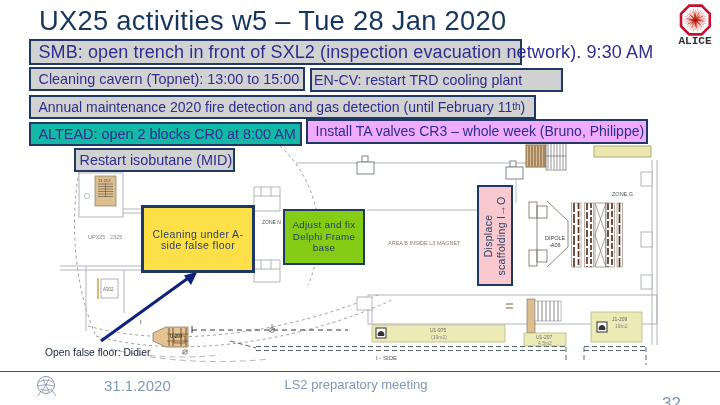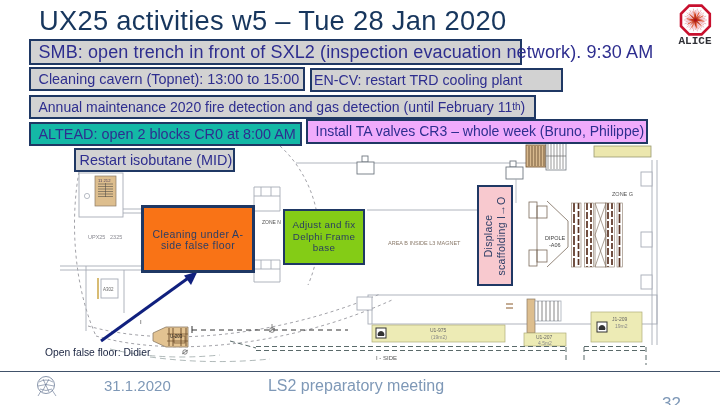--- a/index.html
+++ b/index.html
@@ -356,36 +356,36 @@
   <div class="rowbox" style="left:310px;top:67.5px;width:253px;height:24px;font-size:14.2px;padding-left:2px;">EN-CV: restart TRD cooling plant</div>
 
   <div class="rowbox" style="left:28.5px;top:94.5px;width:507px;height:24.5px;font-size:14px;">Annual maintenance 2020 fire detection and gas detection (until February 11<span style="font-size:10px;vertical-align:4px;">th</span>)</div>
 
   <div class="rowbox" style="left:28.5px;top:121.5px;width:273px;height:24.5px;background:#14b8a6;font-size:14.4px;">ALTEAD: open 2 blocks CR0 at 8:00 AM</div>
 
   <div class="rowbox" style="left:305.5px;top:119px;width:342px;height:24.5px;background:#f0abfc;font-size:14px;">Install TA valves CR3 – whole week (Bruno, Philippe)</div>
 
   <div class="rowbox" style="left:34.5px;top:148px;width:161px;height:23.5px;font-size:14.4px;padding-left:4px;margin-left:39px;">Restart isobutane (MID)</div>
 
-  <div class="abs" style="left:141px;top:205px;width:114px;height:68px;border:3px solid #1F3864;background:#f97316;box-sizing:border-box;color:#2C3E66;font-size:10.5px;line-height:11px;letter-spacing:0.4px;text-align:center;padding-top:2px;display:flex;align-items:center;justify-content:center;">Cleaning under A-<br>side false floor</div>
+  <div class="abs" style="left:141px;top:205px;width:114px;height:68px;border:3px solid #1F3864;background:#fde047;box-sizing:border-box;color:#2C3E66;font-size:10.5px;line-height:11px;letter-spacing:0.4px;text-align:center;padding-top:2px;display:flex;align-items:center;justify-content:center;">Cleaning under A-<br>side false floor</div>
 
   <div class="abs" style="left:283px;top:208.5px;width:82px;height:56px;border:2.5px solid #1F3864;background:#84cc16;box-sizing:border-box;color:#2A3D60;font-size:9.8px;line-height:11.5px;letter-spacing:0.3px;text-align:center;display:flex;align-items:center;justify-content:center;">Adjust and fix<br>Delphi Frame<br>base</div>
 
   <div class="abs" style="left:476.5px;top:185px;width:36.5px;height:101px;border:2.5px solid #1F3864;background:#F8C9CF;box-sizing:border-box;display:flex;align-items:center;justify-content:center;">
     <div style="transform:rotate(-90deg);color:#2C3E66;font-size:10.5px;line-height:13px;letter-spacing:0.3px;text-align:center;white-space:nowrap;">Displace<br>scaffolding I→O</div>
   </div>
 
   <div class="abs" style="left:45px;top:347px;font-size:10.3px;color:#1a2440;">Open false floor: Didier</div>
 
   <div class="abs" style="left:0;top:370.9px;width:720px;height:1px;background:#41526A;"></div>
 
   <svg class="abs" style="left:33px;top:374px" width="26" height="26" viewBox="0 0 26 26">
     <circle cx="13" cy="11" r="8.5" fill="none" stroke="#6a7a96" stroke-width="0.8"></circle>
     <path d="M 6,8 q 7,-4 14,0 M 5,12 q 8,-3 16,0 M 7,15 q 6,3 12,0 M 10,5 l 6,13 M 16,5 l -7,13 M 19,16 l 4,6 M 8,17 l -3,5" stroke="#6a7a96" stroke-width="0.65" fill="none"></path>
   </svg>
 
   <div class="abs" style="left:104px;top:377px;font-size:15px;color:#7E98B7;">31.1.2020</div>
 
-  <div class="abs" style="left:0;top:377px;width:712px;text-align:center;font-size:16px;color:#7E98B7;">LS2 preparatory meeting</div>
+  <div class="abs" style="left:0;top:377px;width:712px;text-align:center;font-size:13px;color:#7E98B7;">LS2 preparatory meeting</div>
 
   <div class="abs" style="left:662px;top:394px;font-size:17px;color:#7E98B7;">32</div>
 
 </div>
 
 </body></html>

